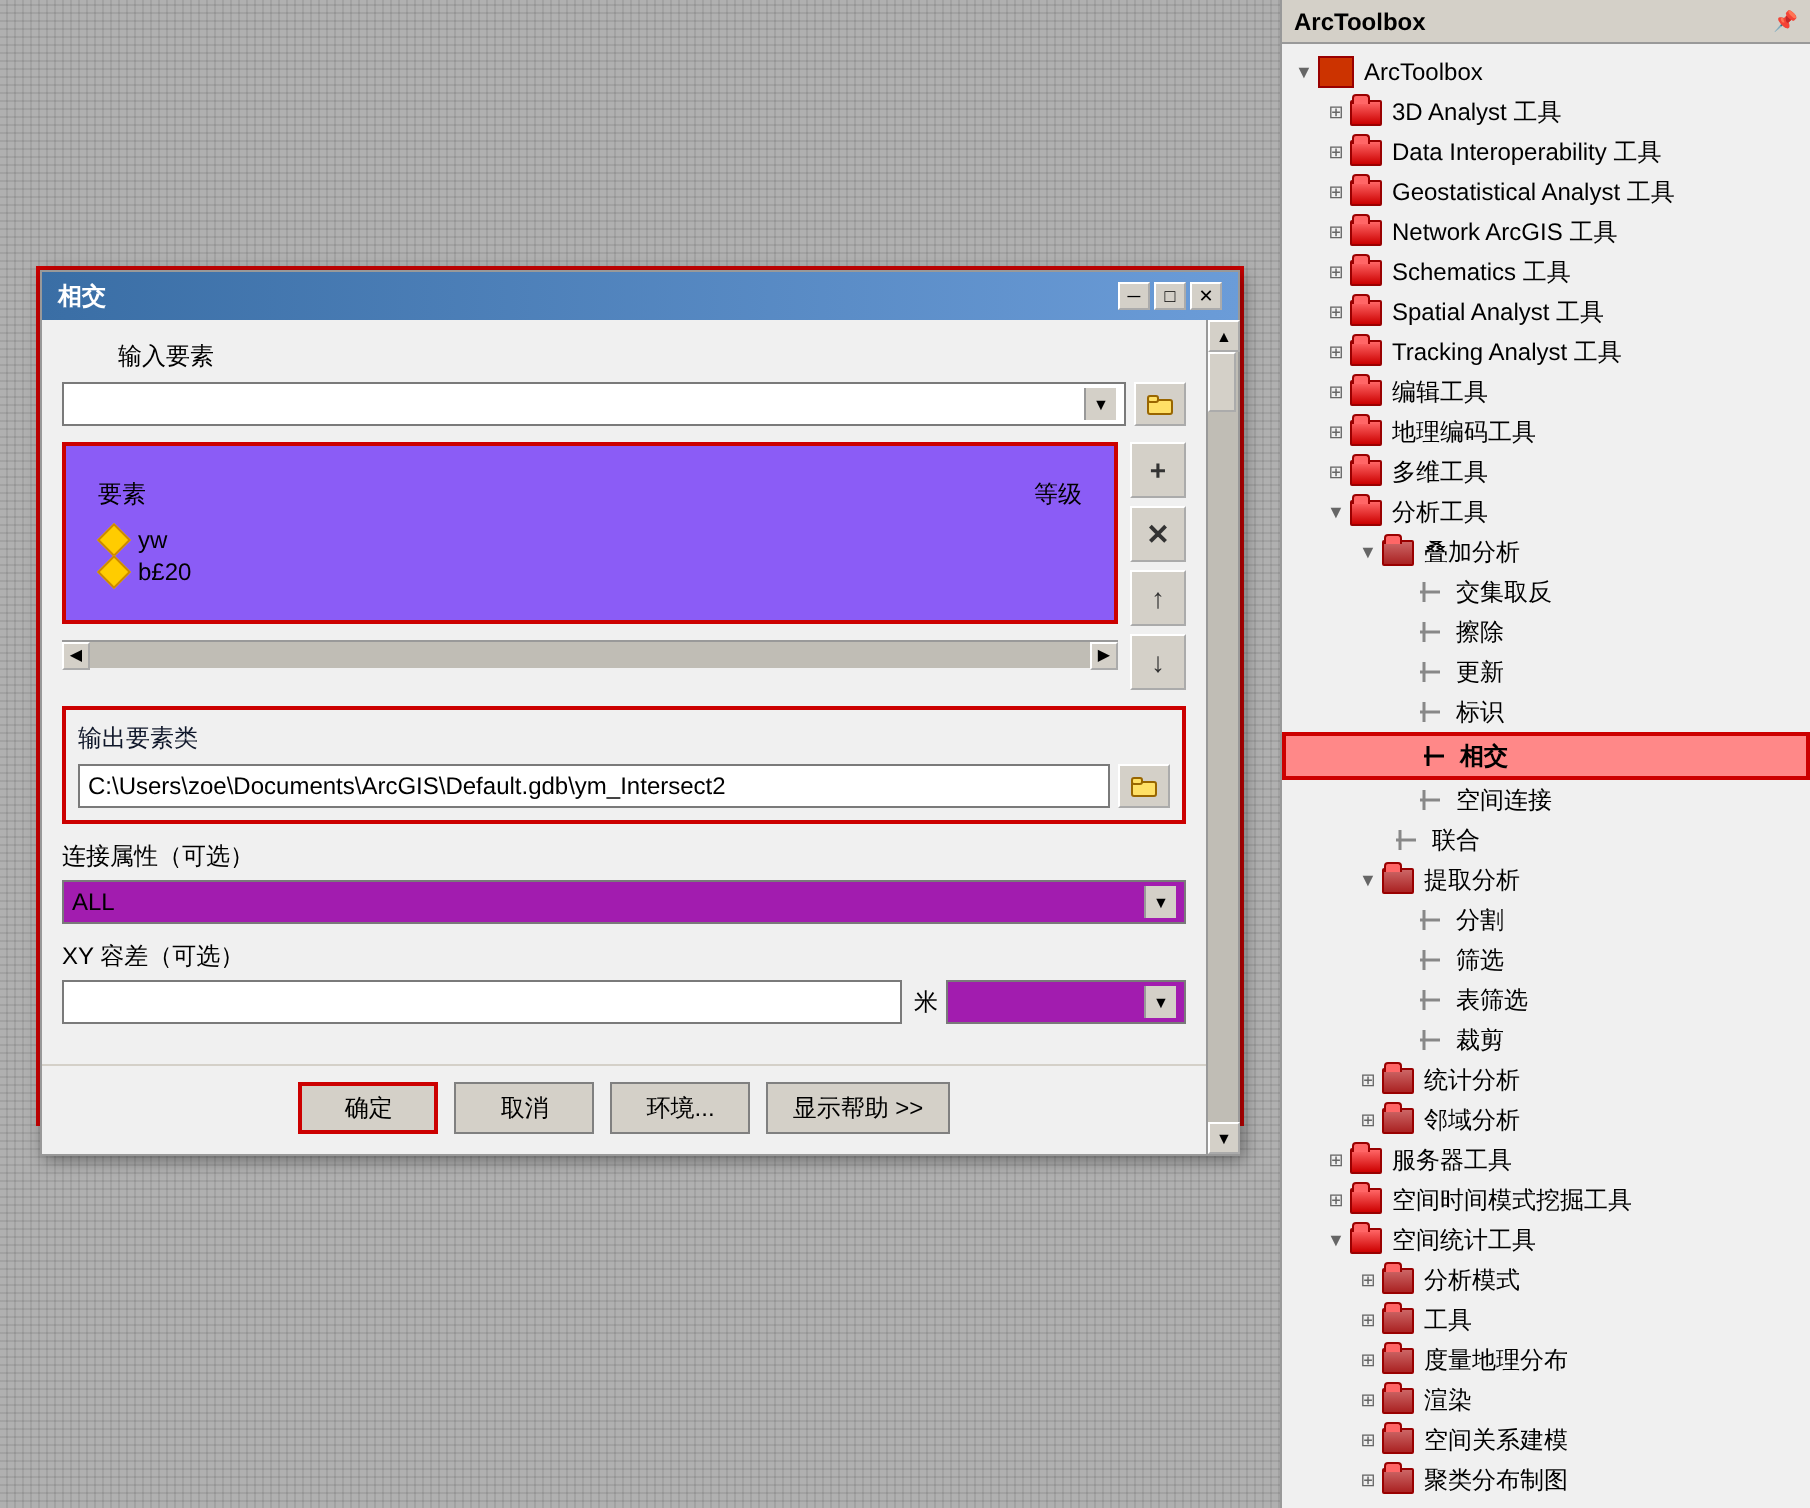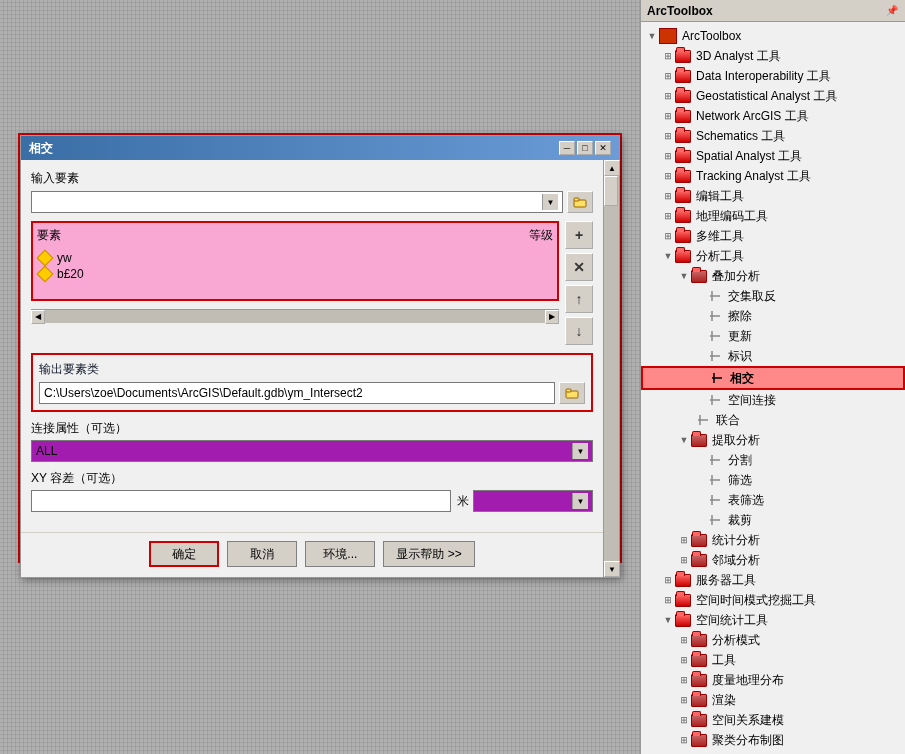--- a/index.html
+++ b/index.html
@@ -195,20 +195,21 @@
 
     .dialog-body {
       padding: 10px;
       background: #f0f0f0;
     }
 
     .dialog-section-label {
       font-size: 12px;
       margin-bottom: 4px;
       color: #000;
+      margin-left: 28px;
     }
 
     .input-row {
       display: flex;
       align-items: center;
       margin-bottom: 8px;
     }
 
     .input-combo {
       flex: 1;
@@ -242,24 +243,24 @@
       display: flex;
       align-items: center;
       justify-content: center;
       cursor: pointer;
       margin-left: 4px;
     }
 
     
     .feature-list-box {
       border: 2px solid #cc0000;
-      background: #f9a8d4;
+      background: #8b5cf6;
       min-height: 80px;
       margin-bottom: 8px;
-      padding: 4px;
+      padding: 16px;
       position: relative;
     }
 
     .feature-list-header {
       display: flex;
       justify-content: space-between;
       margin-bottom: 6px;
       font-size: 12px;
       color: #000;
     }

